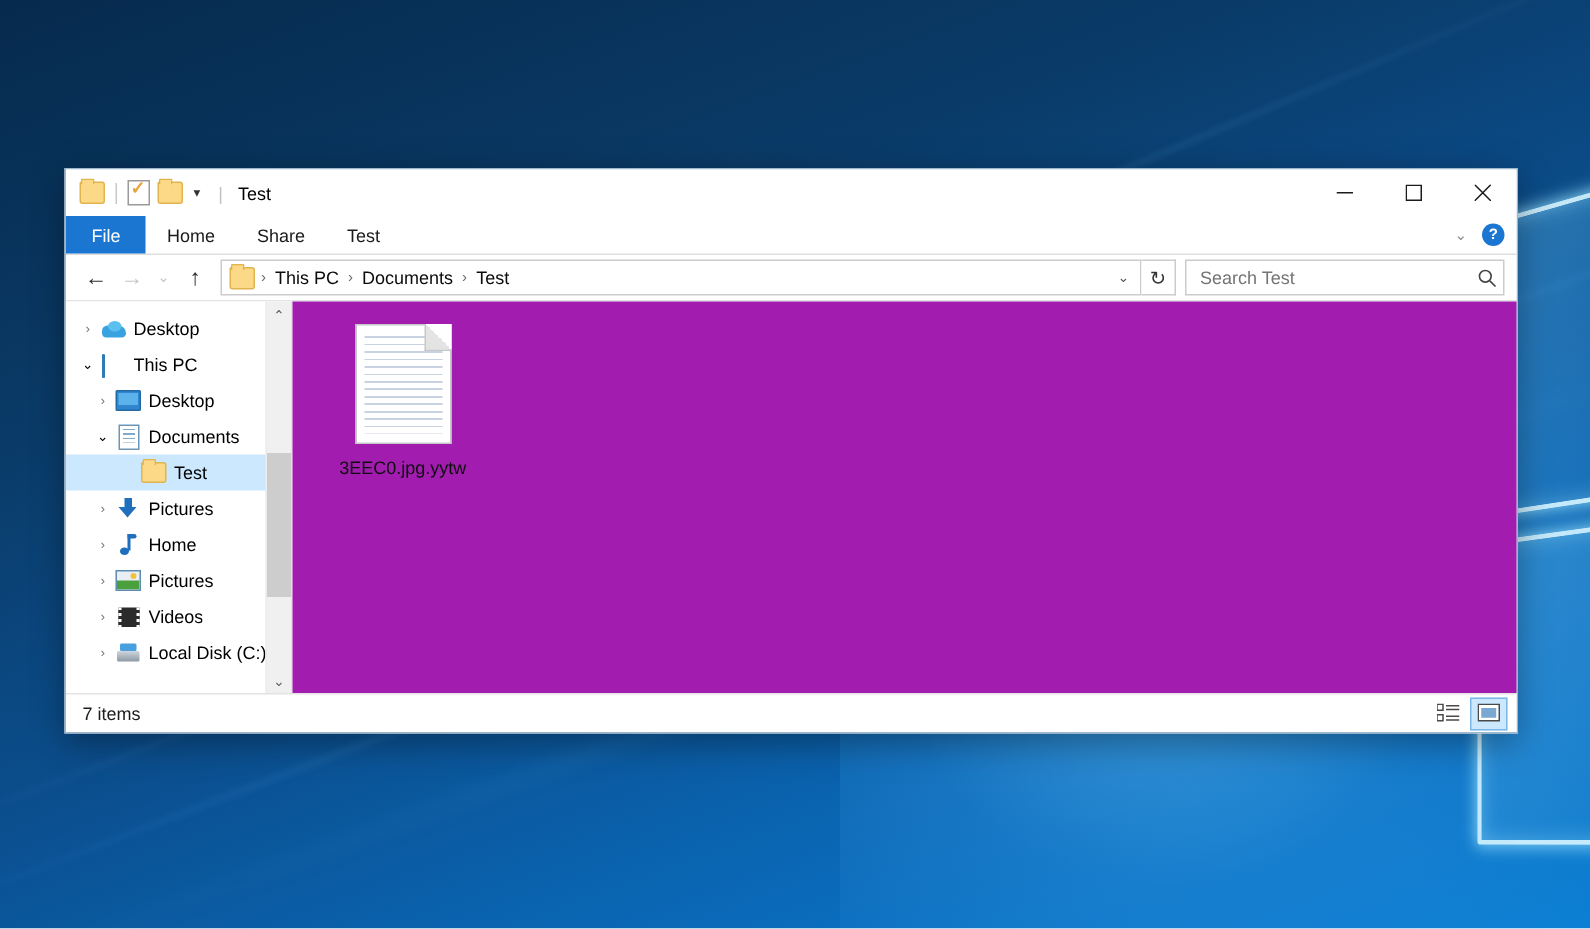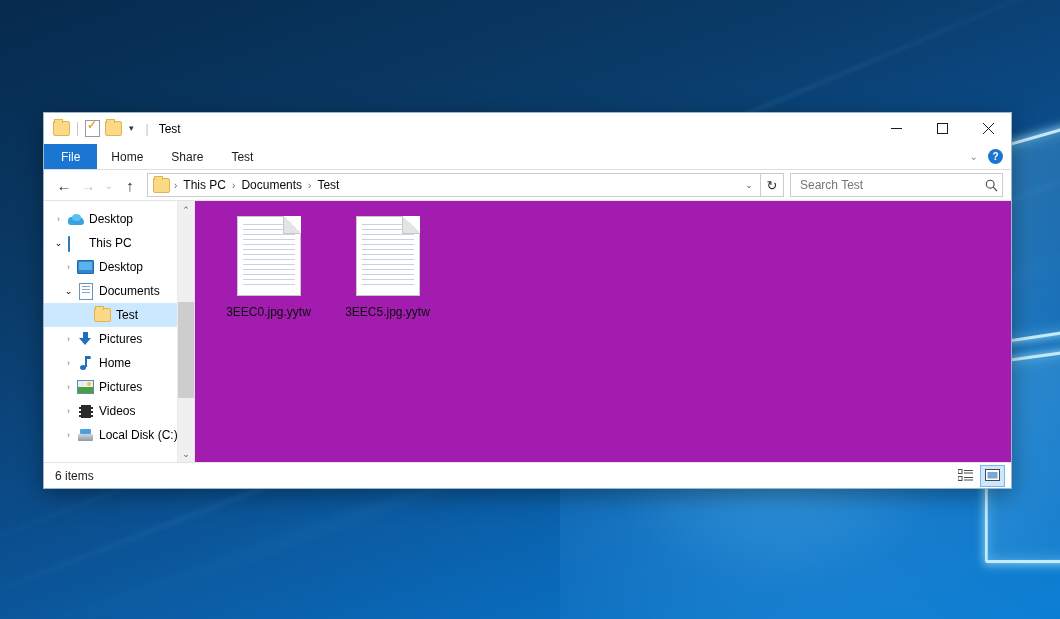--- a/index.html
+++ b/index.html
@@ -579,35 +579,27 @@
                 <div class="foldmask"></div>
                 <div class="fold"></div>
             </div>
             <div class="filename">3EEC0.jpg.yytw</div>
           </div>
 
 
 
 
 
-          <div class="fileitem">
-            <div class="doc-ico">
-              <div class="lines"></div>
-                <div class="foldmask"></div>
-                <div class="fold"></div>
-            </div>
-            <div class="filename">3EEC5.jpg.yytw</div>
-          </div>
 
         </div>
       </div>
     </div>
 
     <div id="statusbar">
-      <span>6 items</span>
+      <span>7 items</span>
       <div id="viewbtns">
         <div class="viewbtn">
           <svg width="15" height="13" viewBox="0 0 15 13">
             <rect x="0" y="0.5" width="4" height="4" fill="none" stroke="#4a4a4a" stroke-width="1"></rect>
             <rect x="0" y="7.5" width="4" height="4" fill="none" stroke="#4a4a4a" stroke-width="1"></rect>
             <rect x="6" y="1" width="9" height="1" fill="#4a4a4a"></rect>
             <rect x="6" y="3.5" width="9" height="1" fill="#4a4a4a"></rect>
             <rect x="6" y="8" width="9" height="1" fill="#4a4a4a"></rect>
             <rect x="6" y="10.5" width="9" height="1" fill="#4a4a4a"></rect>
           </svg>

